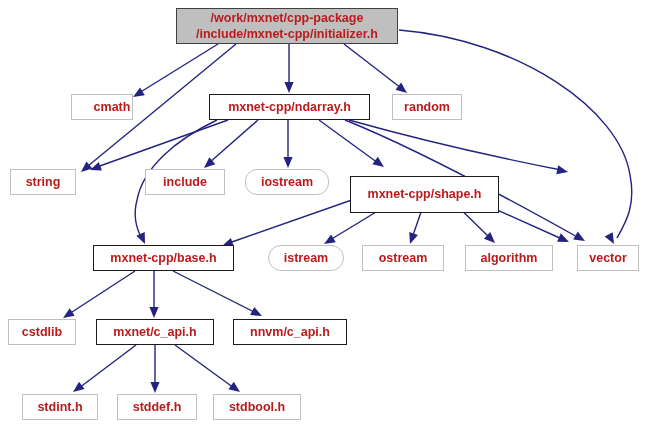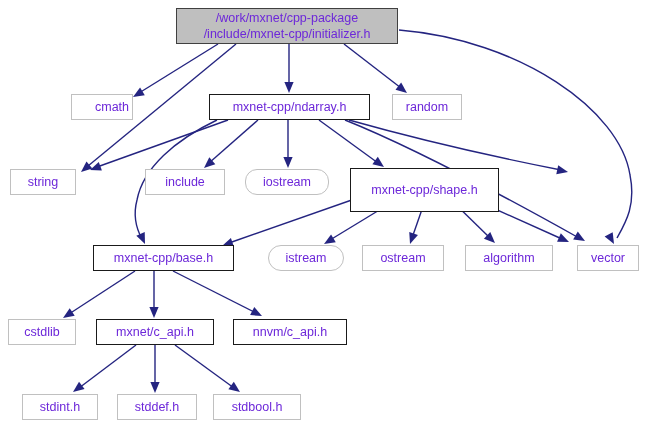--- a/index.html
+++ b/index.html
@@ -26,25 +26,26 @@
   }
   .node {
     position: absolute;
     box-sizing: border-box;
     display: flex;
     align-items: center;
     justify-content: center;
     text-align: center;
     background: #ffffff;
     border: 1px solid #c0c0c0;
-    color: #6d28d9;
+    color: #b91c1c;
     font-size: 12.5px;
     line-height: 15px;
     white-space: pre;
     z-index: 2;
+    font-weight: bold;
   }
   .node.bold {
     border: 1.6px solid #1a1a1a;
   }
   .node.root {
     background: #bfbfbf;
     border: 1.6px solid #404040;
     font-size: 12.5px;
     line-height: 16px;
   }
@@ -102,21 +103,21 @@
       <polygon points="240,392 228.39700090133022,389.25584039890754 233.80462522242095,381.81288405065806" fill="#242480"></polygon>
     </svg>
 <div class="node root" style="left: 176px; top: 8px; width: 222px; height: 36px;">/work/mxnet/cpp-package
 /include/mxnet-cpp/initializer.h</div>
     <div class="node" style="left: 71px; top: 94px; width: 62px; height: 26px; padding-left: 20px;">cmath</div>
     <div class="node bold" style="left: 209px; top: 94px; width: 161px; height: 26px;">mxnet-cpp/ndarray.h</div>
     <div class="node" style="left: 392px; top: 94px; width: 70px; height: 26px;">random</div>
     <div class="node" style="left: 10px; top: 169px; width: 66px; height: 26px;">string</div>
     <div class="node" style="left: 145px; top: 169px; width: 80px; height: 26px;">include</div>
     <div class="node" style="left: 245px; top: 169px; width: 84px; height: 26px; border-radius: 12px;">iostream</div>
-    <div class="node bold" style="left: 350px; top: 168px; width: 149px; height: 44px;">mxnet-cpp/shape.h</div>
+    <div class="node bold" style="left: 350px; top: 176px; width: 149px; height: 37px;">mxnet-cpp/shape.h</div>
     <div class="node bold" style="left: 81px; top: 245px; width: 141px; height: 26px; margin-left: 12px;">mxnet-cpp/base.h</div>
     <div class="node" style="left: 268px; top: 245px; width: 76px; height: 26px; border-radius: 13px;">istream</div>
     <div class="node" style="left: 362px; top: 245px; width: 82px; height: 26px;">ostream</div>
     <div class="node" style="left: 465px; top: 245px; width: 88px; height: 26px;">algorithm</div>
     <div class="node" style="left: 577px; top: 245px; width: 62px; height: 26px;">vector</div>
     <div class="node" style="left: 8px; top: 319px; width: 68px; height: 26px;">cstdlib</div>
     <div class="node bold" style="left: 96px; top: 319px; width: 118px; height: 26px;">mxnet/c_api.h</div>
     <div class="node bold" style="left: 233px; top: 319px; width: 114px; height: 26px;">nnvm/c_api.h</div>
     <div class="node" style="left: 22px; top: 394px; width: 76px; height: 26px;">stdint.h</div>
     <div class="node" style="left: 117px; top: 394px; width: 80px; height: 26px;">stddef.h</div>

